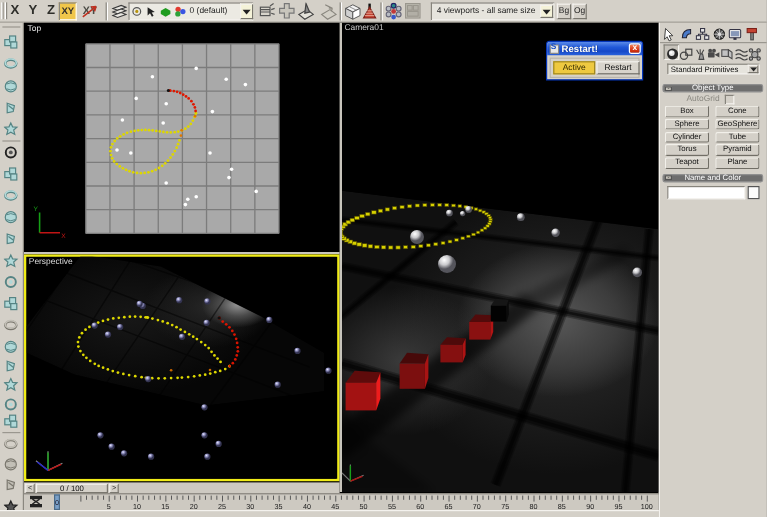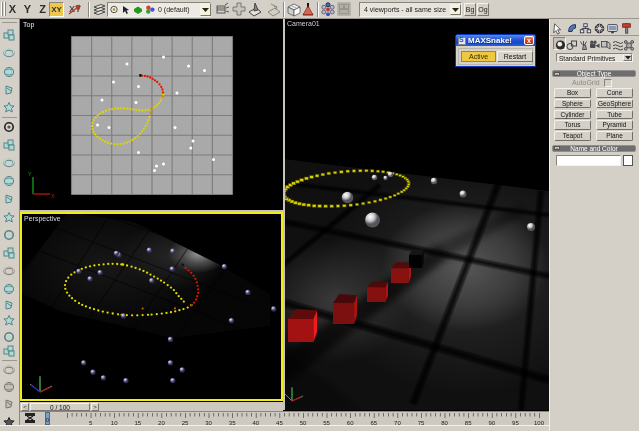--- a/index.html
+++ b/index.html
@@ -604,21 +604,21 @@
     <polygon points="137.2,235.7 139.0,230.8 139.0,243.3 137.2,249.0" fill="#0a0a0a"></polygon>
     <path d="M7 382 V368 M7 382 L18 377 M7 382 L0 375" stroke="#777" stroke-width="1" fill="none"></path>
     <path d="M7 382 V369" stroke="#18a018" stroke-width="1.1"></path>
     <path d="M7 382 L17 378" stroke="#b01414" stroke-width="1.1"></path>
   </svg>
 <div class="abs" style="left:287px;top:20px;font-size:7px;color:#ccc">Camera01</div>
 <div class="abs" style="left:455px;top:34px;width:81px;height:33px;border:1px solid #0536bb;border-radius:3px 3px 0 0;background:#d6d2ca;box-shadow:0 1px 2px rgba(0,0,0,0.6)">
 <div class="abs" style="left:0;top:0;width:79px;height:11px;border-radius:2px 2px 0 0;background:linear-gradient(#5a8ae8,#2058d8 40%,#1648c8 70%,#2a62dc)"></div>
 <div class="abs" style="left:1.5px;top:1.5px;width:8px;height:8px;background:#e8e8e8;border-radius:1px;border:1px solid #888"></div>
 <div class="abs" style="left:3px;top:1px;font-size:7px;color:#1a50c8;font-weight:bold">S</div>
-<div class="abs" style="left:12px;top:1px;font-size:8px;font-weight:bold;color:#fff;text-shadow:0.5px 0.5px 0 #13337a">MAXSnake!</div>
+<div class="abs" style="left:12px;top:1px;font-size:8px;font-weight:bold;color:#fff;text-shadow:0.5px 0.5px 0 #13337a">Restart!</div>
 <div class="abs" style="left:68px;top:1px;width:10px;height:9px;background:linear-gradient(#f0865e,#d83818 60%,#c02808);border:1px solid #fff;border-radius:2px;color:#fff;font-size:7px;font-weight:bold;text-align:center;line-height:8px">x</div>
 <div class="abs" style="left:2px;top:13px;width:75px;height:17px;background:#d6d2ca;border:1px solid #b8b4ac"></div>
 <div class="abs" style="left:5px;top:16px;width:35px;height:11px;background:#eec940;border:1px solid #a08820;font-size:7px;color:#332a00;text-align:center;line-height:10px">Active</div>
 <div class="abs" style="left:41px;top:16px;width:36px;height:11px;background:#d8d4cc;border:1px solid;border-color:#f4f2ee #716e66 #716e66 #f4f2ee;font-size:7px;color:#111;text-align:center;line-height:10px">Restart</div>
 </div>
 <div class="abs" style="left:549px;top:19px;width:90px;height:412px;background:#d4d0c8;border-left:1px solid #f4f2ee"></div>
 <svg class="abs" style="left:552.0px;top:22px" width="13" height="13">
     <g transform="translate(0.9,0.9) scale(0.86)">
       <path d="M2 1 l7 7 -3.5 0 2 4 -2 1 -2 -4 -2.5 2.5z" fill="#fff" stroke="#222" stroke-width="0.8"></path>
     </g>

